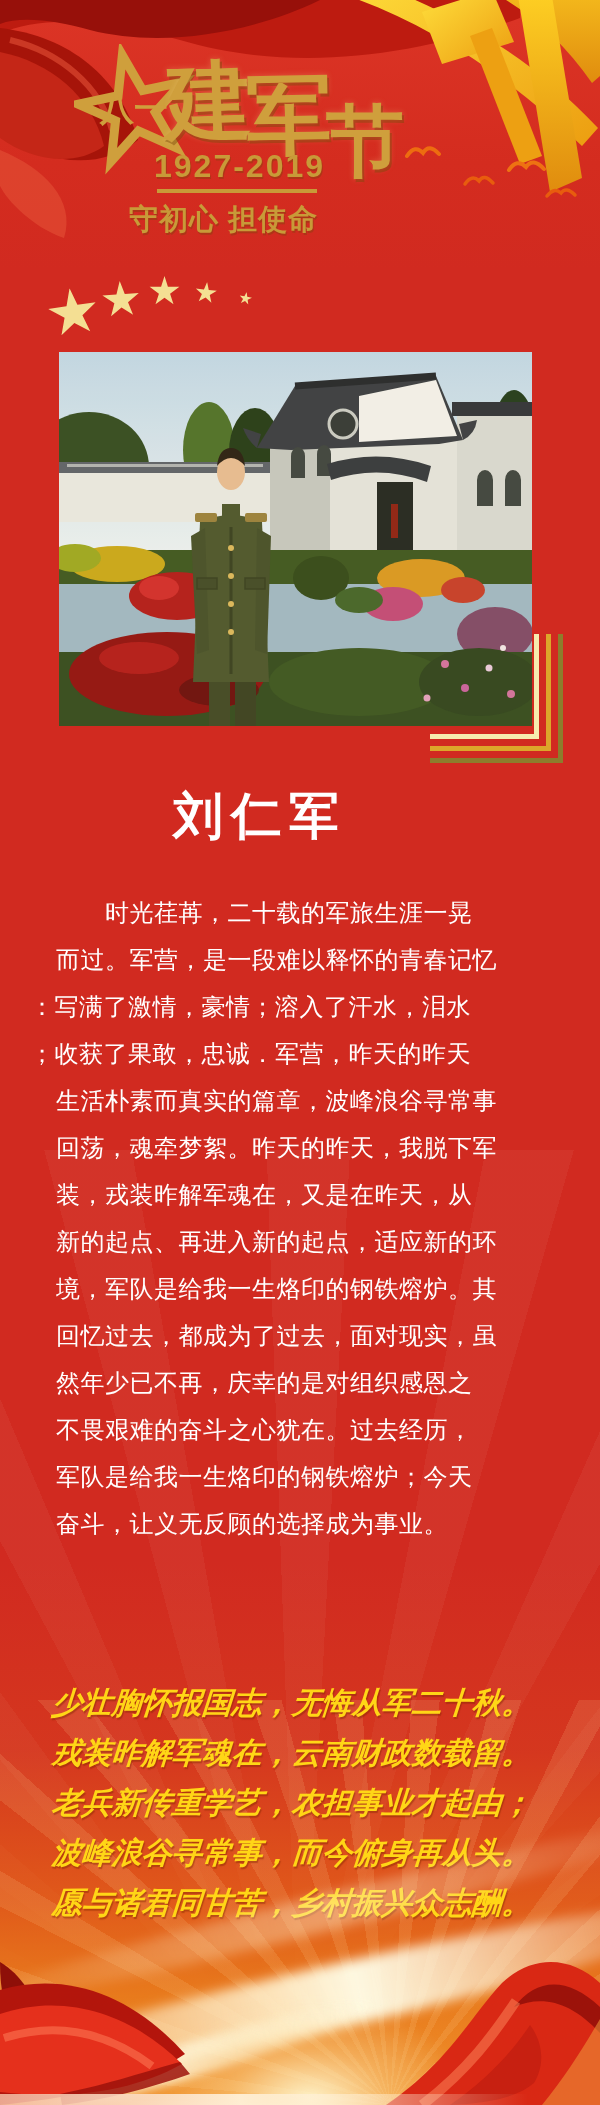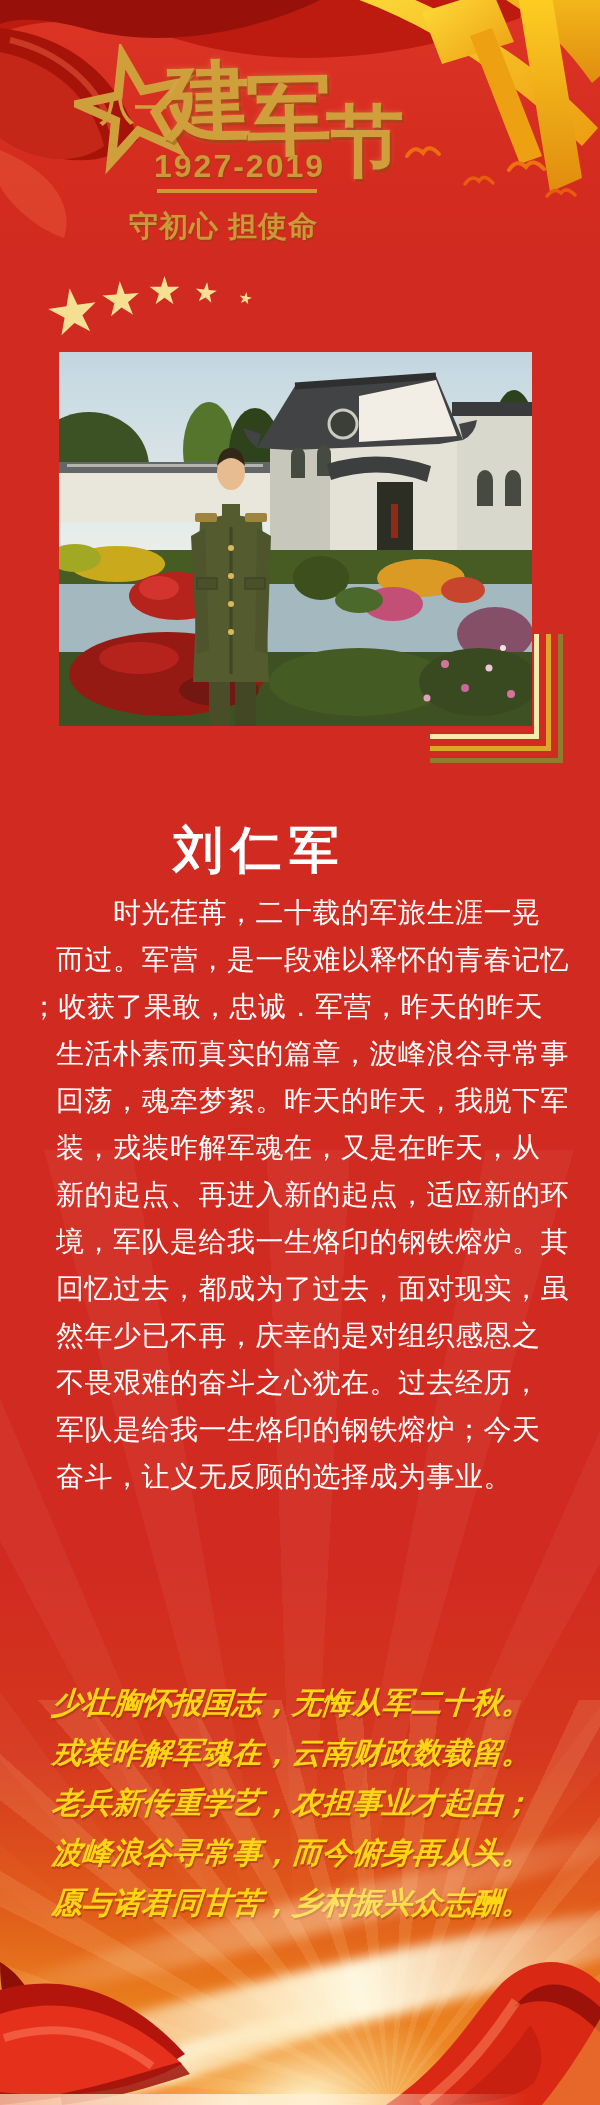--- a/index.html
+++ b/index.html
@@ -17,33 +17,33 @@
   html,body{margin:0;padding:0;background:#444;}
   .poster{position:relative;width:600px;height:2105px;margin:0 auto;background:#d12a20;overflow:hidden;font-family:"Liberation Sans","DejaVu Sans",sans-serif;}
   .abs{position:absolute;}
   .hdr-grad{left:0;top:0;width:600px;height:270px;background:linear-gradient(180deg,#dc3526 0%,#d42c1f 60%,rgba(212,44,31,0) 100%);}
   .title-char{color:#cf9f3c;font-weight:900;text-shadow:2px 3px 0 rgba(125,72,8,.45),0 0 6px rgba(255,225,150,.25);line-height:1;}
   .tc1{left:166px;top:58px;font-size:86px;transform:rotate(-2deg);}
   .tc2{left:246px;top:72px;font-size:86px;transform:rotate(-1deg);}
   .tc3{left:326px;top:102px;font-size:78px;}
   .years{left:154px;top:148px;font-size:32px;font-weight:900;letter-spacing:2px;color:#c89a38;text-shadow:1px 2px 0 rgba(120,70,10,.4);}
   .underline{left:157px;top:189px;width:160px;height:4px;background:#c89a38;}
-  .slogan{left:129px;top:207px;font-size:29px;font-weight:900;letter-spacing:1px;color:#c89a38;text-shadow:1px 2px 0 rgba(120,70,10,.4);}
+  .slogan{left:129px;top:200px;font-size:29px;font-weight:900;letter-spacing:1px;color:#c89a38;text-shadow:1px 2px 0 rgba(120,70,10,.4);}
   
   .star5{background:#f4df93;clip-path:polygon(50% 0%,61% 35%,98% 35%,68% 57%,79% 91%,50% 70%,21% 91%,32% 57%,2% 35%,39% 35%);}
   
   .photo{left:59px;top:352px;width:473px;height:374px;overflow:hidden;background:#9db8c6;}
   .corner{border-style:solid;border-color:transparent;background:transparent;}
   .c1{left:430px;top:634px;width:104px;height:100px;border-width:0 5px 5px 0;border-right-color:#f6ecae;border-bottom-color:#f6ecae;}
   .c2{left:430px;top:634px;width:116px;height:112px;border-width:0 5px 5px 0;border-right-color:#dca62a;border-bottom-color:#dca62a;}
   .c3{left:430px;top:634px;width:128px;height:124px;border-width:0 5px 5px 0;border-right-color:#8d7d2c;border-bottom-color:#8d7d2c;}
   
-  .name{left:0;top:817px;width:520px;text-align:center;color:#fff;font-size:50px;font-weight:900;letter-spacing:8px;}
+  .name{left:0;top:783px;width:520px;text-align:center;color:#fff;font-size:50px;font-weight:900;letter-spacing:8px;}
   .article{left:30px;top:889px;width:545px;}
-  .t-line{white-space:nowrap;color:#ffffff;font-size:28px;line-height:47px;height:47px;letter-spacing:0.5px;padding-left:26px;}
+  .t-line{white-space:nowrap;color:#ffffff;font-size:24px;line-height:47px;height:47px;letter-spacing:0.5px;padding-left:26px;}
   .t-line.hang{padding-left:0;}
   
   .poem{left:52px;top:1678px;width:540px;}
   .p-line{white-space:nowrap;color:#ffd616;font-size:30px;font-weight:bold;font-style:italic;font-family:"DejaVu Serif","Liberation Serif",serif;line-height:50px;height:50px;letter-spacing:0px;text-shadow:1px 2px 1px rgba(130,40,0,.45);transform:skewX(-4deg);}
   
   .rays{left:-200px;top:1150px;width:1000px;height:955px;background:repeating-conic-gradient(from -80deg at 50% 100%,rgba(255,230,210,0.05) 0deg 5deg,rgba(255,230,210,0) 5deg 13deg);}
   .orange{left:0;top:1560px;width:600px;height:545px;background:linear-gradient(180deg,rgba(224,80,24,0) 0%,rgba(224,92,26,0.25) 35%,rgba(229,104,24,0.75) 62%,#e87a1c 80%,#f0932c 100%);}
   .rays2{left:-150px;top:1700px;width:900px;height:405px;background:repeating-conic-gradient(from -85deg at 60% 100%,rgba(255,214,150,0.14) 0deg 4deg,rgba(255,214,150,0) 4deg 11deg);}
   .beam{border-radius:50%;filter:blur(6px);}
   .beam1{left:-90px;top:1968px;width:820px;height:64px;transform:rotate(-13deg);background:linear-gradient(90deg,rgba(255,220,160,0) 0%,rgba(255,240,205,.9) 45%,rgba(255,255,235,.95) 55%,rgba(255,220,160,0) 100%);}
@@ -205,20 +205,21 @@
   <div class="abs corner c2"></div>
   <div class="abs corner c1"></div>
 
   <div class="abs name">刘仁军</div>
 
   <div class="abs rays"></div>
 
   <div class="abs article">
     <div class="t-line">　　时光荏苒，二十载的军旅生涯一晃</div>
     <div class="t-line">而过。军营，是一段难以释怀的青春记忆</div>
+    <div class="t-line hang">：写满了激情，豪情；溶入了汗水，泪水</div>
     <div class="t-line hang">；收获了果敢，忠诚．军营，昨天的昨天</div>
     <div class="t-line">生活朴素而真实的篇章，波峰浪谷寻常事</div>
     <div class="t-line">回荡，魂牵梦絮。昨天的昨天，我脱下军</div>
     <div class="t-line">装，戎装昨解军魂在，又是在昨天，从</div>
     <div class="t-line">新的起点、再进入新的起点，适应新的环</div>
     <div class="t-line">境，军队是给我一生烙印的钢铁熔炉。其</div>
     <div class="t-line">回忆过去，都成为了过去，面对现实，虽</div>
     <div class="t-line">然年少已不再，庆幸的是对组织感恩之</div>
     <div class="t-line">不畏艰难的奋斗之心犹在。过去经历，</div>
     <div class="t-line">军队是给我一生烙印的钢铁熔炉；今天</div>

